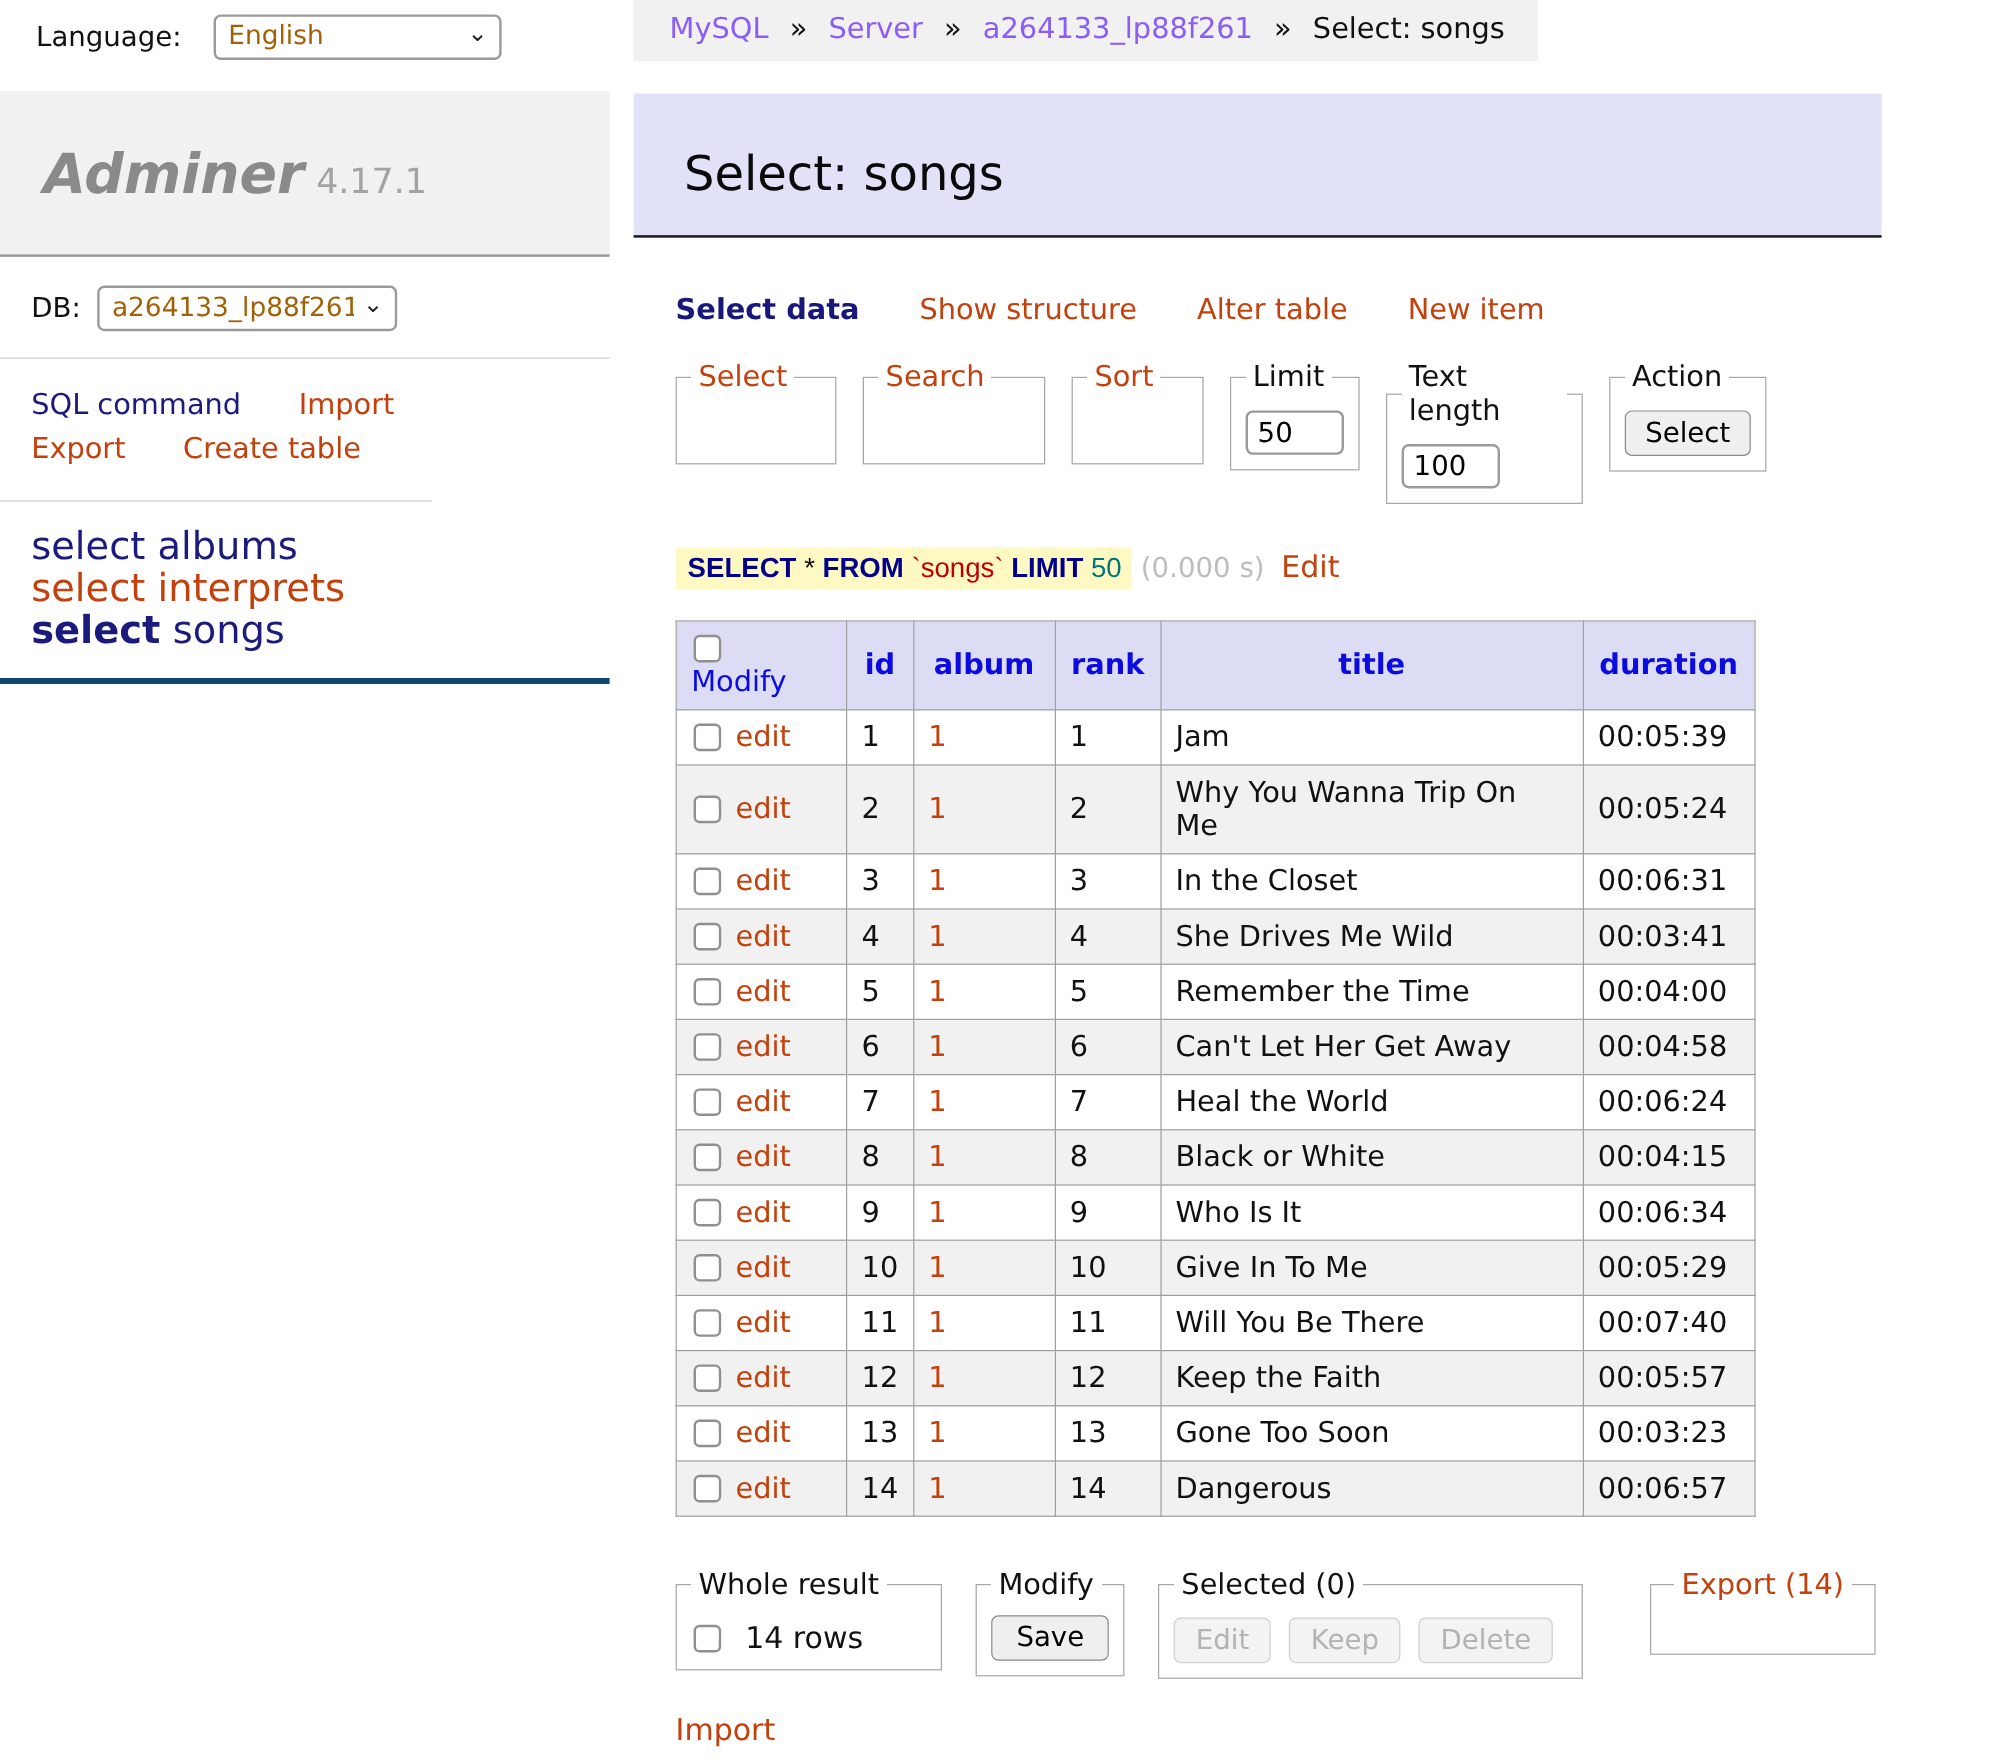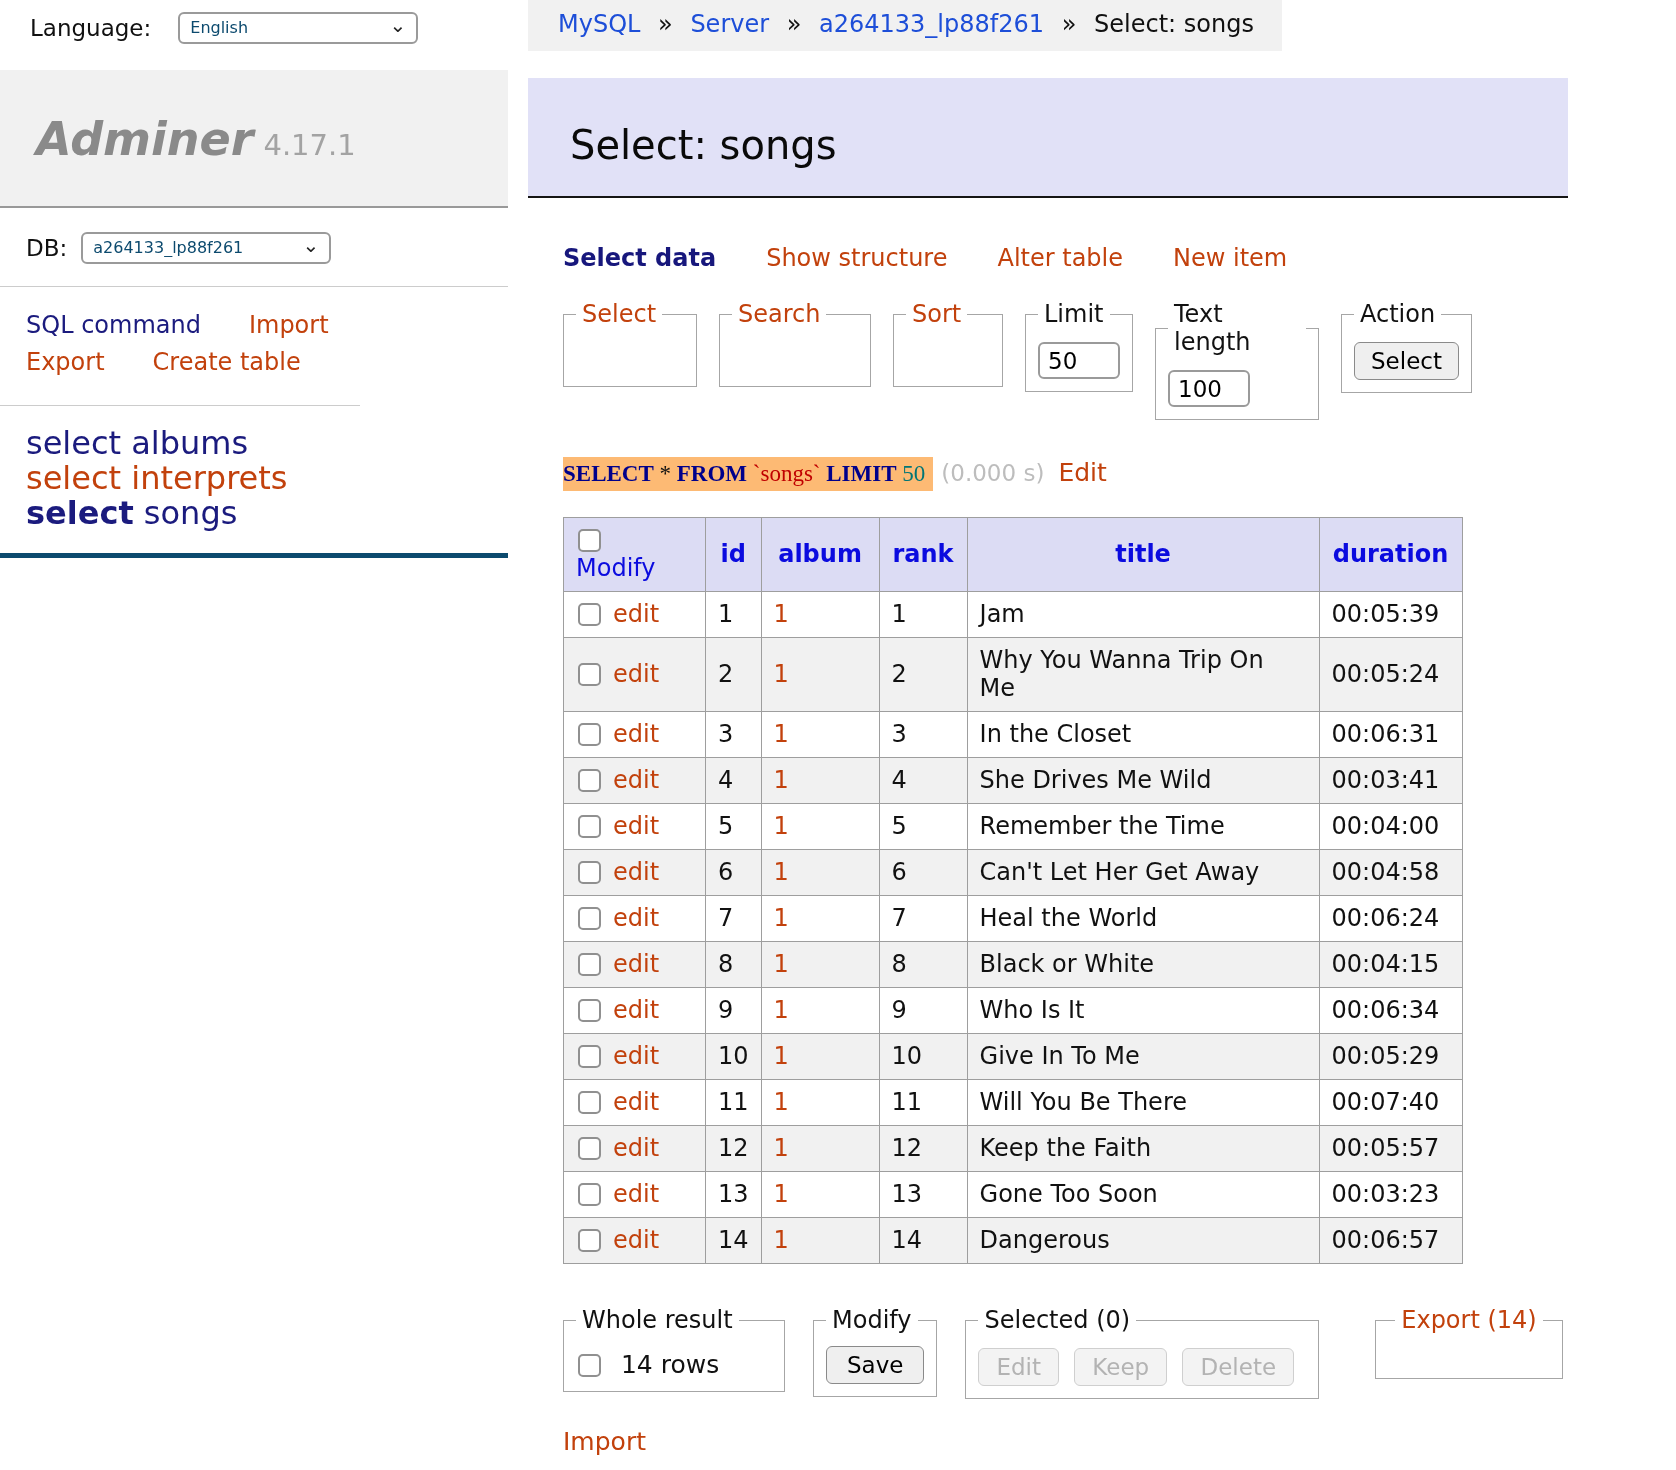--- a/index.html
+++ b/index.html
@@ -14,39 +14,39 @@
   .lnk-visited { color:#1b1b7e; }
   .page { display:flex; width:1676px; }
 
   
   .sidebar { width:508px; flex:0 0 508px; }
   .lang-row { display:flex; align-items:center; gap:27px; padding:12px 0 14px 30px; }
   .sel-wrap { position:relative; display:inline-block; }
   .sel-wrap::after { content:"⌄"; position:absolute; right:12px; top:40%; transform:translateY(-50%);
     pointer-events:none; font-size:20px; color:#222; }
   select { appearance:none; -webkit-appearance:none; background:#fff; border:2px solid #9a9a9a;
-    border-radius:6px; font-family:inherit; font-size:16px; padding:4px 34px 5px 10px; color:#0c4a6e; }
+    border-radius:6px; font-family:inherit; font-size:22px; padding:4px 34px 5px 10px; color:#a16207; }
   .lang-select { width:240px; }
   .logo-band { margin-top:12px; background:#f1f1f1; border-bottom:2px solid #999;
     padding:42px 0 40px 36px; }
   .logo-name { font-style:italic; font-weight:bold; font-size:46px; color:#8a8a8a; }
   .logo-ver { font-size:29px; color:#a3a3a3; margin-left:10px; }
   .db-row { display:flex; align-items:center; gap:14px; padding:24px 0 22px 26px; border-bottom:1px solid #ccc; }
   .db-select { width:250px; }
   .side-links { width:360px; padding:22px 0 26px 26px; border-bottom:1px solid #ccc;
     display:flex; flex-wrap:wrap; column-gap:48px; row-gap:4px; font-size:24px; line-height:33px; }
   .side-tables { padding:20px 0 22px 26px; border-bottom:5px solid #0c4a6e; font-size:32px; line-height:35px; }
   .side-tables div { margin:0; }
   .tbl-current-action { font-weight:bold; color:#1b1b7e; }
 
   
   .main { flex:1; margin-left:20px; }
   .breadcrumb { display:inline-block; background:#f1f1f1; padding:10px 28px 13px 30px; font-size:24px; }
   .breadcrumb .sep { color:#111; margin:0 10px; }
-  .bc-link { color:#1d4ed8; }
+  .bc-link { color:#8b5cf6; }
   .page-title { margin-top:27px; width:1040px; background:#e1e1f7; border-bottom:2px solid #151515;
     padding:44px 0 28px 42px; font-size:40px; font-weight:normal; color:#0a0a0a; }
   .tabs { margin:46px 0 0 35px; display:flex; gap:50px; font-size:24px; }
   .tab-current { font-weight:bold; color:#17177c; }
 
   .filters { margin:28px 0 0 35px; display:flex; gap:22px; align-items:flex-start; }
   fieldset { border:1px solid #a6a6a6; padding:6px 12px 12px; margin:0; }
   legend { padding:0 6px; font-size:24px; }
   .fs-empty-body { height:40px; }
   .fs-select .fs-empty-body { width:108px; }
@@ -54,21 +54,21 @@
   .fs-sort  .fs-empty-body { width:84px; }
   .fs-input input { width:82px; height:37px; border:2px solid #9a9a9a; border-radius:6px;
     font-family:inherit; font-size:23px; padding:2px 8px; margin-top:8px; }
   .fs-limit input { width:82px; }
   .fs-textlen { width:164px; }
   button { font-family:inherit; font-size:23px; background:#efefef; border:1px solid #8a8a8a;
     border-radius:6px; padding:5px 16px; color:#000; margin-top:8px; cursor:pointer; }
   button:disabled { color:#b3b3b3; background:#f3f3f3; border-color:#cfcfcf; }
 
   .query-line { margin:38px 0 0 35px; font-size:23px; }
-  .query-line code { font-family:Liberation Serif, serif; background:#fdba74; padding:4px 8px 5px 0; }
+  .query-line code { font-family:Liberation Sans, sans-serif; background:#fef9c3; padding:4px 8px 5px 10px; }
   .sql-kw { color:#00008b; font-weight:bold; }
   .sql-star { color:#111; }
   .sql-table { color:#c00000; }
   .sql-num { color:#007575; }
   .q-time { color:#bdbdbd; margin-left:8px; }
   .q-edit { margin-left:14px; font-size:25px; }
 
   table.data { margin:30px 0 0 35px; border-collapse:collapse; font-size:24px; }
   table.data th, table.data td { border:1px solid #9e9e9e; padding:8px 12px 9px; }
   table.data th { background:#dcdcf4; font-weight:bold; text-align:center; }

